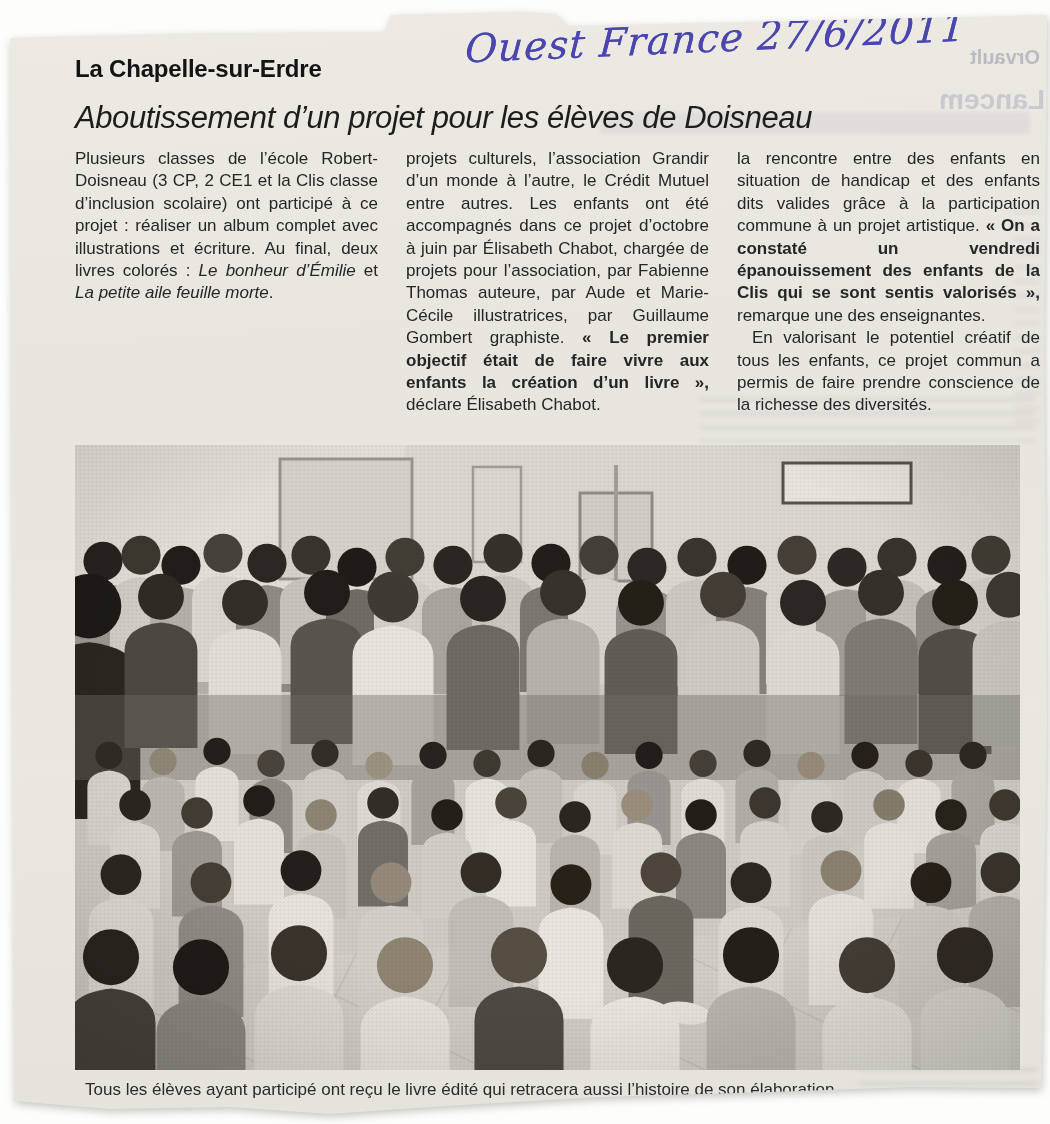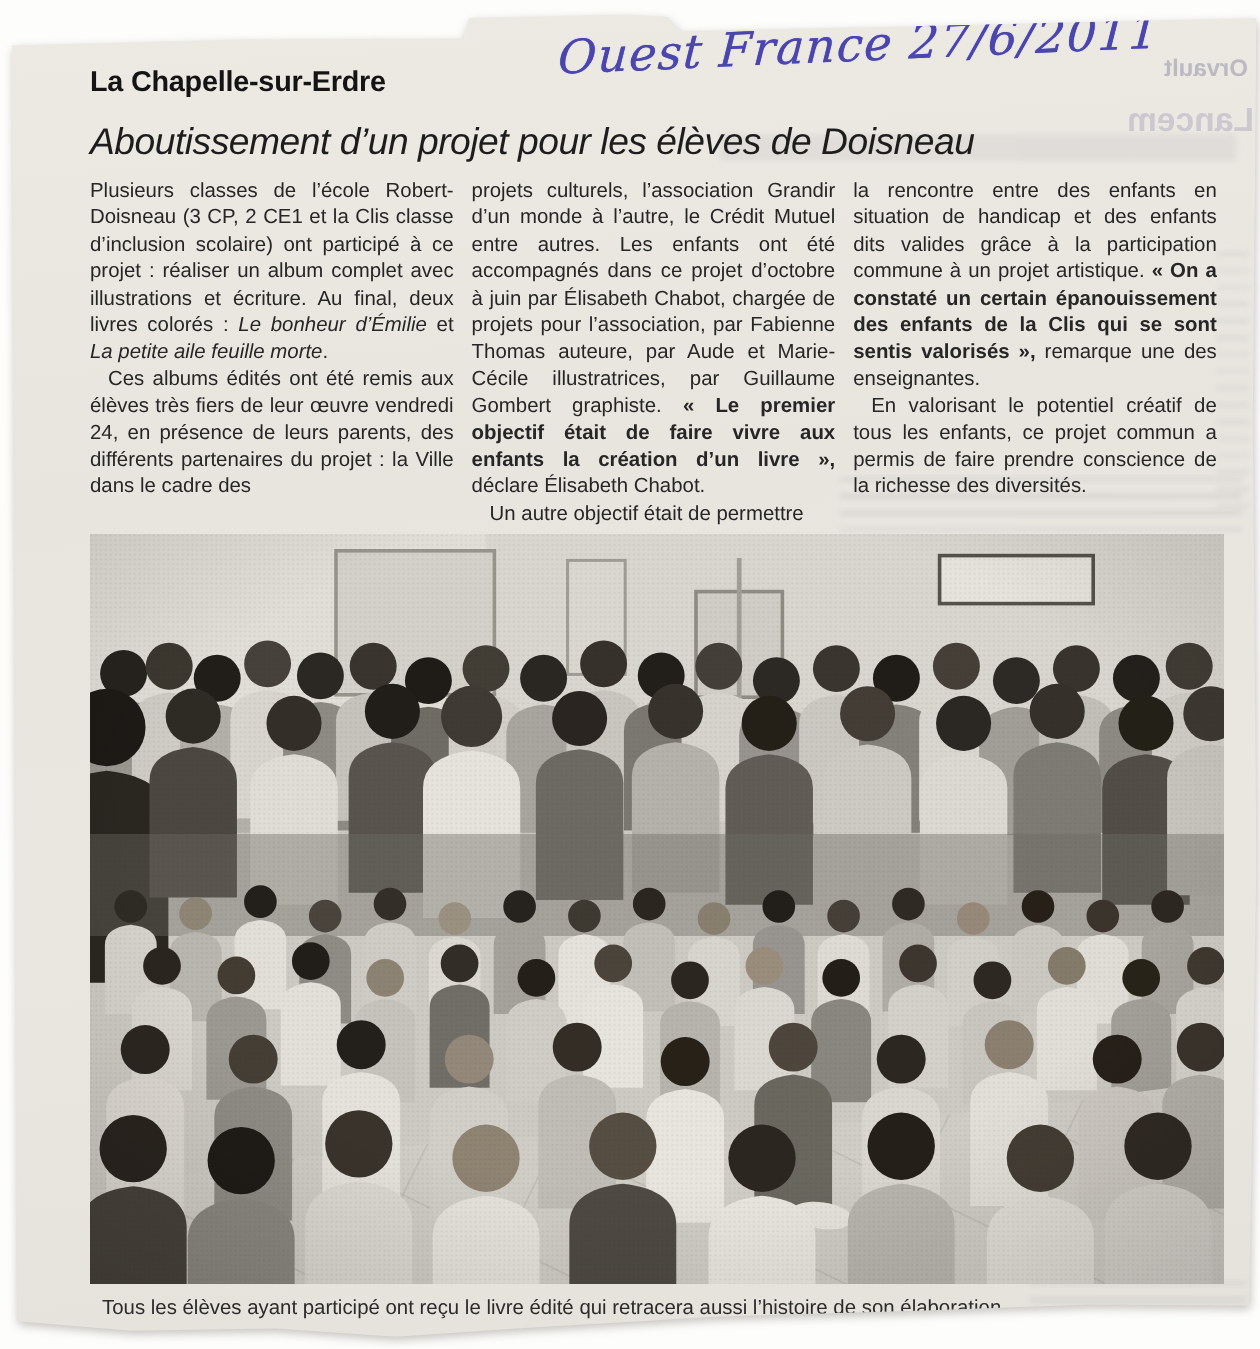--- a/index.html
+++ b/index.html
@@ -25,21 +25,21 @@
     font-size:39px;color:#4a46ae;letter-spacing:1px;
     transform:rotate(-2.5deg) skewX(-6deg);
     text-shadow:0 0 .6px #5a56c0;white-space:nowrap;
   }
   .headline{
     position:absolute;left:75px;top:100px;width:950px;
     font-size:31px;font-weight:400;color:#1d1d1d;letter-spacing:-.4px;
   }
   .columns{
     position:absolute;left:75px;top:148px;width:940px;
-    display:flex;gap:15px;
+    display:flex;gap:28px;
   }
   .col{width:303px;flex:0 0 303px;
     font-size:17px;line-height:22.4px;color:#262626;
     text-align:justify;hyphens:auto;-webkit-hyphens:auto;}
   .col p{margin:0;}
   .col p.ind{text-indent:15px;}
   .s-n{font-style:normal;}
   .s-i{font-style:italic;}
   .s-b{font-weight:bold;}
   .photo{
@@ -78,28 +78,26 @@
 
     <div class="kicker">La Chapelle-sur-Erdre</div>
 
     <div class="handwriting">Ouest France 27/6/2011</div>
 
     <h1 class="headline" style="margin:0;font-style:italic;">Aboutissement d’un projet pour les élèves de Doisneau</h1>
 
     <div class="columns">
       <div class="col">
           <p><span class="s-n">Plusieurs classes de l’école Robert-Doisneau (3 CP, 2 CE1 et la Clis classe d’inclusion scolaire) ont participé à ce projet : réaliser un album complet avec illustrations et écriture. Au final, deux livres colorés : </span><span class="s-i">Le bonheur d’Émilie</span><span class="s-n"> et </span><span class="s-i">La petite aile feuille morte</span><span class="s-n">.</span></p>
-          <p class="ind"><span class="s-n">Ces albums édités ont été remis aux élèves très fiers de leur œuvre vendredi 24, en présence de leurs parents, des différents partenaires du projet : la Ville dans le cadre des</span></p>
         </div>
       <div class="col">
           <p><span class="s-n">projets culturels, l’association Grandir d’un monde à l’autre, le Crédit Mutuel entre autres. Les enfants ont été accompagnés dans ce projet d’octobre à juin par Élisabeth Chabot, chargée de projets pour l’association, par Fabienne Thomas auteure, par Aude et Marie-Cécile illustratrices, par Guillaume Gombert graphiste. </span><span class="s-b">« Le premier objectif était de faire vivre aux enfants la création d’un livre »,</span><span class="s-n"> déclare Élisabeth Chabot.</span></p>
-          <p class="ind"><span class="s-n">Un autre objectif était de permettre</span></p>
         </div>
       <div class="col">
-          <p><span class="s-n">la rencontre entre des enfants en situation de handicap et des enfants dits valides grâce à la participation commune à un projet artistique. </span><span class="s-b">« On a constaté un certain épanouissement des enfants de la Clis qui se sont sentis valorisés »,</span><span class="s-n"> remarque une des enseignantes.</span></p>
+          <p><span class="s-n">la rencontre entre des enfants en situation de handicap et des enfants dits valides grâce à la participation commune à un projet artistique. </span><span class="s-b">« On a constaté un vendredi épanouissement des enfants de la Clis qui se sont sentis valorisés »,</span><span class="s-n"> remarque une des enseignantes.</span></p>
           <p class="ind"><span class="s-n">En valorisant le potentiel créatif de tous les enfants, ce projet commun a permis de faire prendre conscience de la richesse des diversités.</span></p>
         </div>
     </div>
 
     <figure class="photo" style="margin:0;" role="img" aria-label="Photo noir et blanc : parents debout et nombreux enfants assis sur un sol carrelé dans une salle de l’école">
       <svg viewBox="0 0 945 625" preserveAspectRatio="none" aria-hidden="true">
         <defs>
           <g id="prs">
             <circle cx="0" cy="-26" r="8.5" fill="var(--h,#3a352e)"></circle>
             <path d="M-13.5,30 L-13.5,-6 Q-13.5,-15 0,-16.5 Q13.5,-15 13.5,-6 L13.5,30 Z" fill="var(--t,#a5a29b)"></path>

